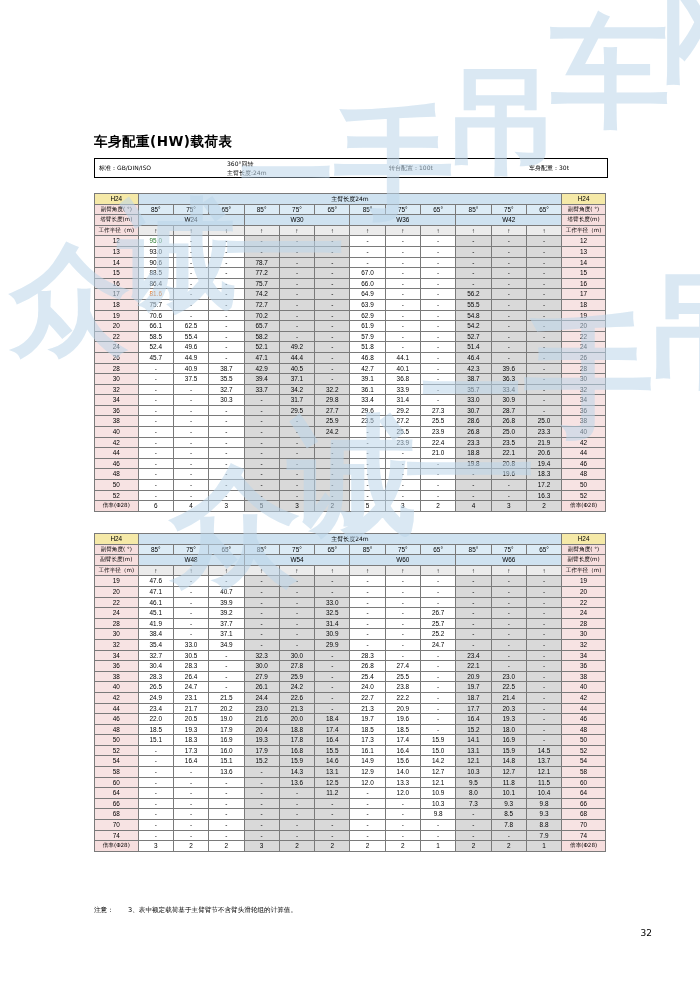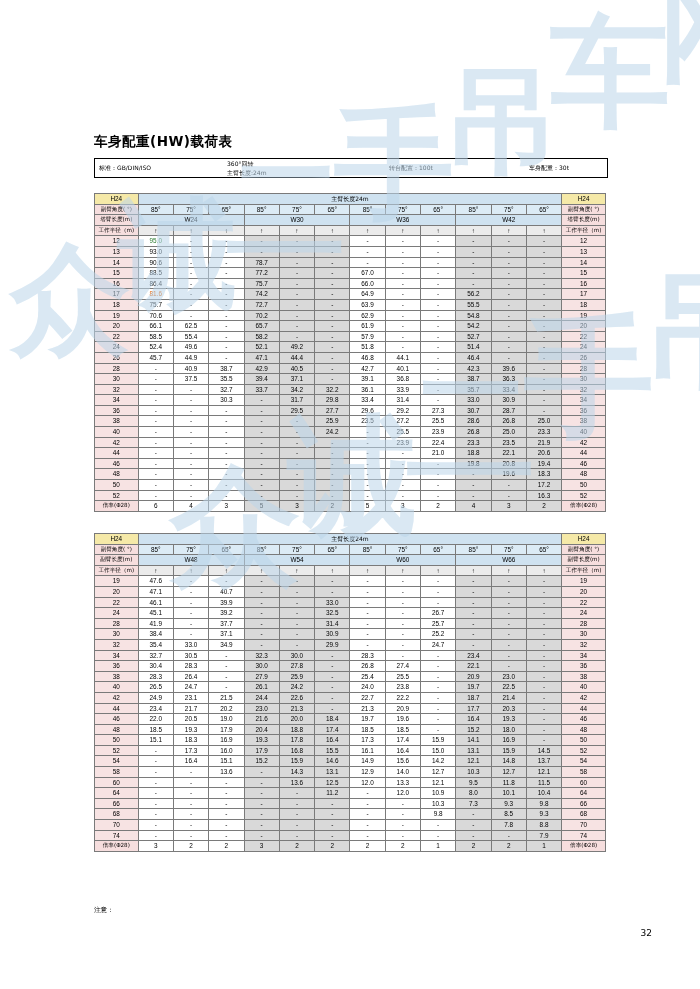--- a/index.html
+++ b/index.html
@@ -1084,16 +1084,17 @@
             <td class="graycol">2</td>
             <td class="graycol">1</td>
             <td class="pinkhdr cnsm">倍率(Φ28)</td>
           </tr>
         </tbody>
       </table>
     </div>
 
   <div class="notes">
     <span class="lbl">注意：</span>
+    <div>3、表中额定载荷基于主臂臂节不含臂头滑轮组的计算值。</div>
   </div>
 
   <div class="pagenum">32</div>
 </div>
 
 </body></html>

